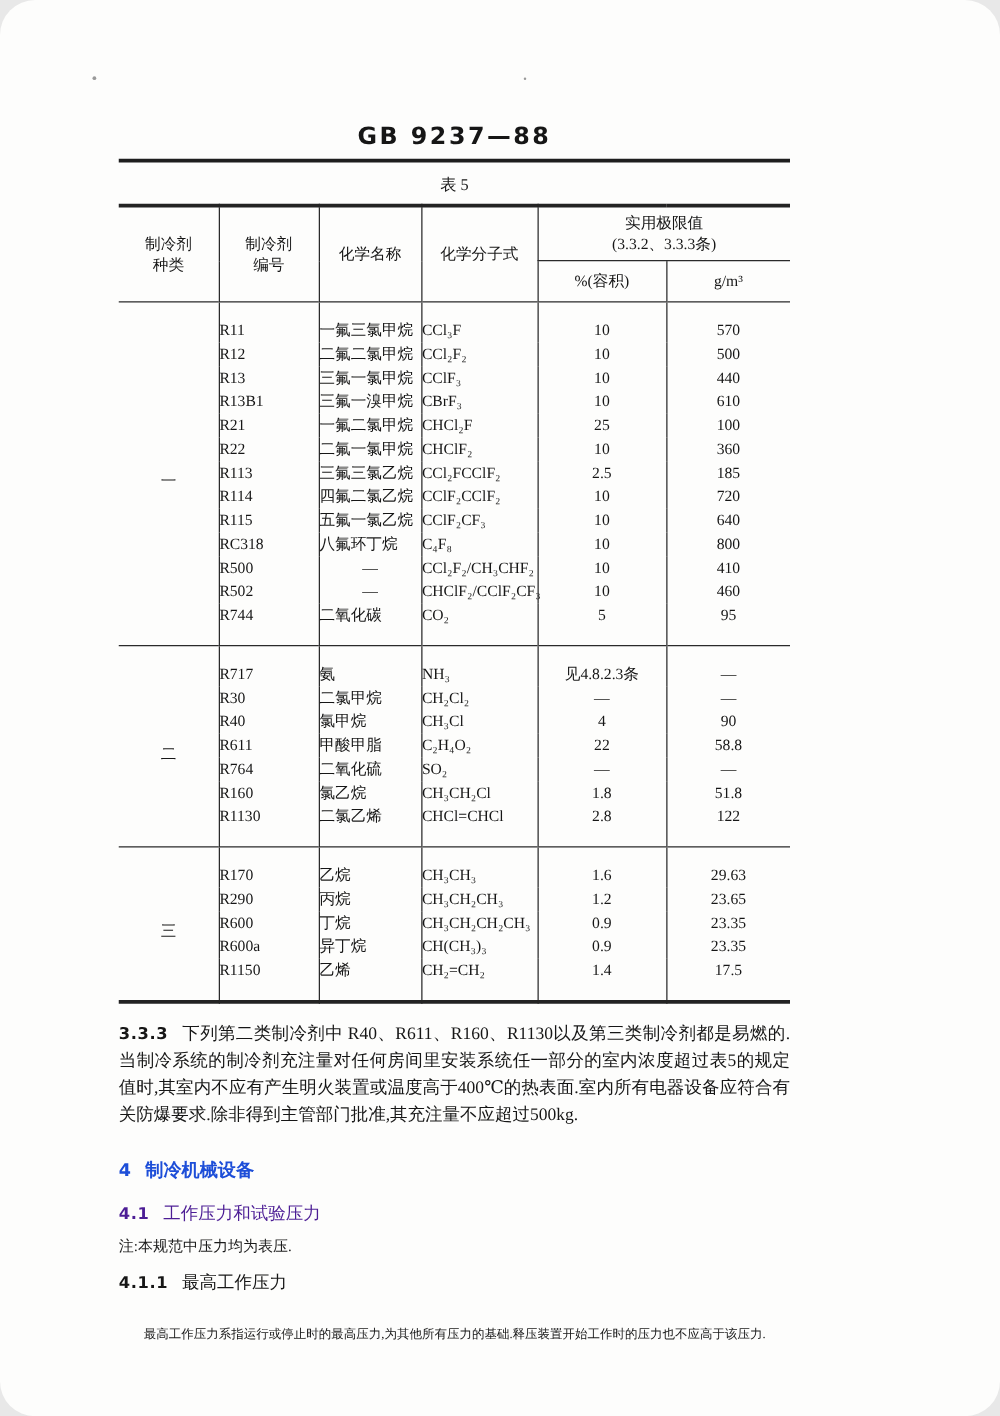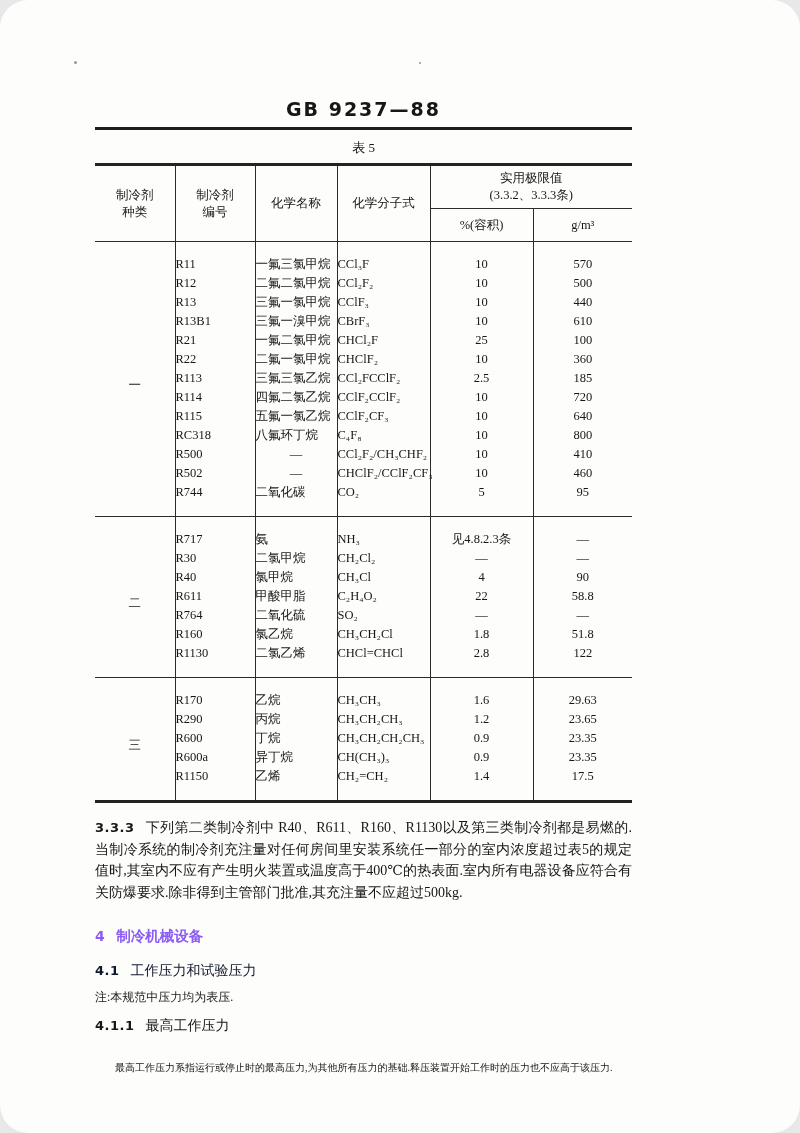--- a/index.html
+++ b/index.html
@@ -60,23 +60,23 @@
     text-align:justify;
     color:#161616;
   }
   .cnum {
     font-family:"DejaVu Sans","Liberation Sans",sans-serif;
     font-weight:bold;
     font-size:13px;
     margin-right:11px;
     letter-spacing:0.5px;
   }
-  .h4 { margin-top:24px; font-size:14.5px; font-family:"DejaVu Sans","Liberation Sans",sans-serif; font-weight:bold; color:#8b5cf6; }
+  .h4 { margin-top:24px; font-size:14.5px; font-family:"DejaVu Sans","Liberation Sans",sans-serif; font-weight:bold; color:#1d4ed8; }
   .h4 .cnum { font-size:14px; }
-  .h41 { margin-top:16px; font-size:14px; color:#0f172a; }
+  .h41 { margin-top:16px; font-size:14px; color:#4c1d95; }
   .note { margin-top:9px; font-size:12px; color:#1b1b1b; }
   .h411 { margin-top:11px; font-size:14px; color:#161616; }
   .p411 { margin-top:22px; font-size:10px; line-height:22px; text-indent:2em; text-align:justify; color:#161616; }
 
   .speck { position:absolute; background:#9a9a9a; border-radius:50%; }
 </style>
 </head>
 <body>
 
 <div class="page">

